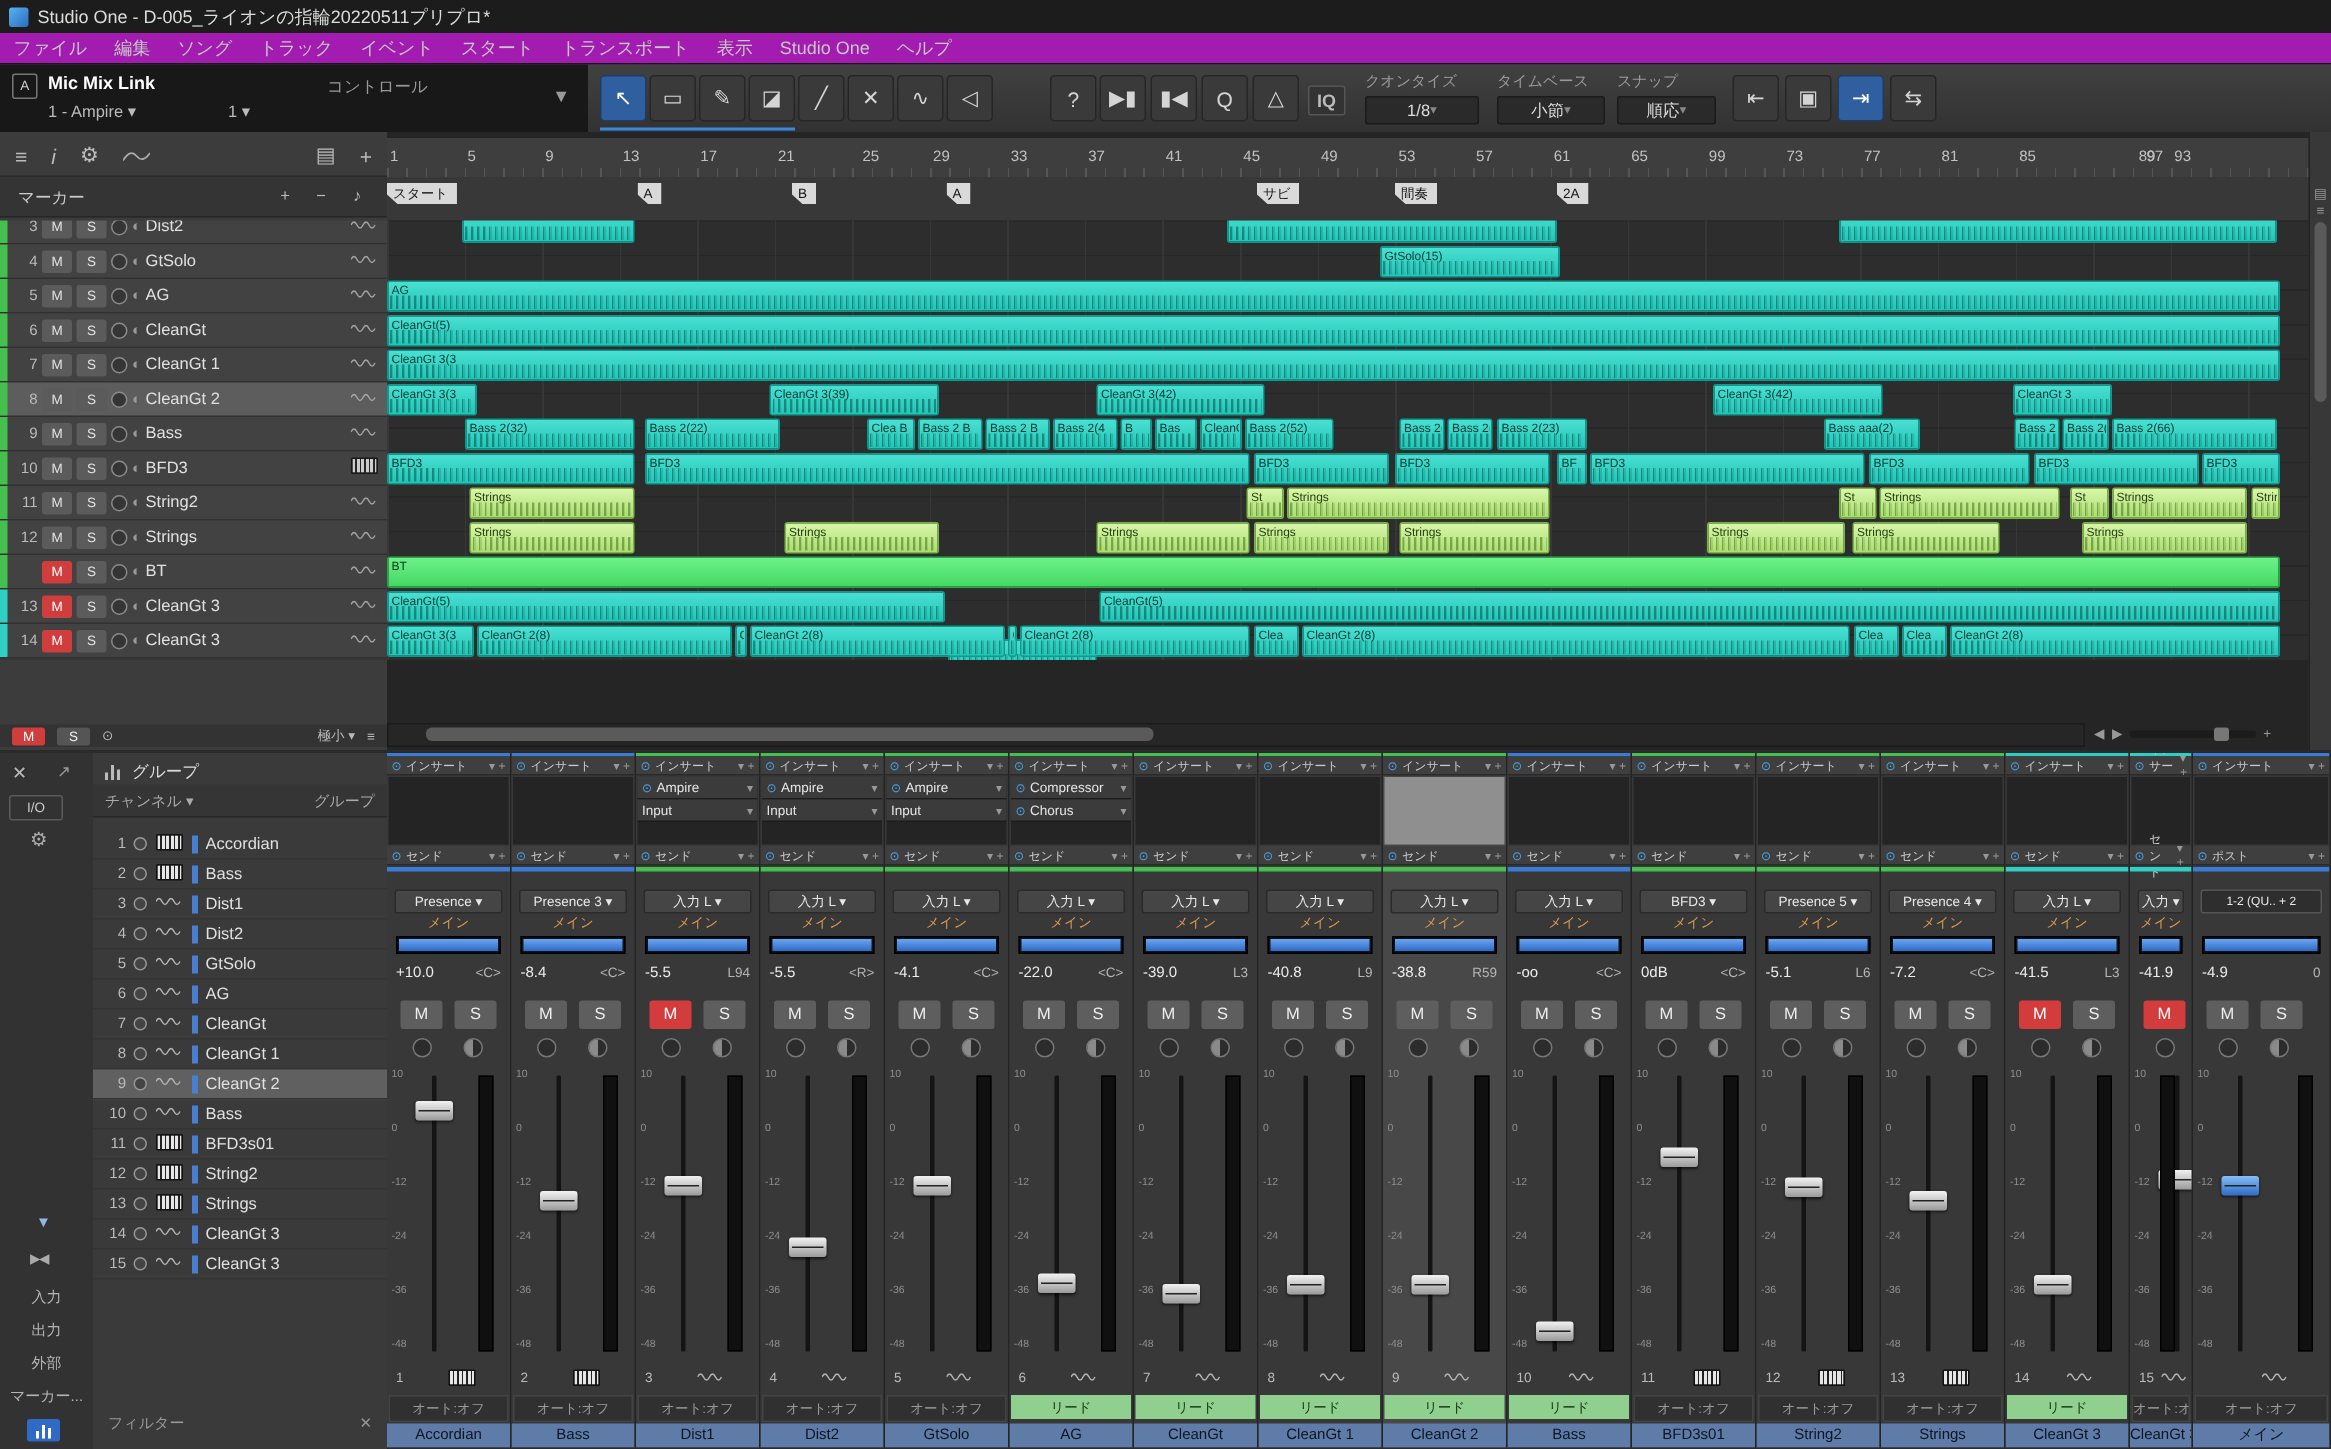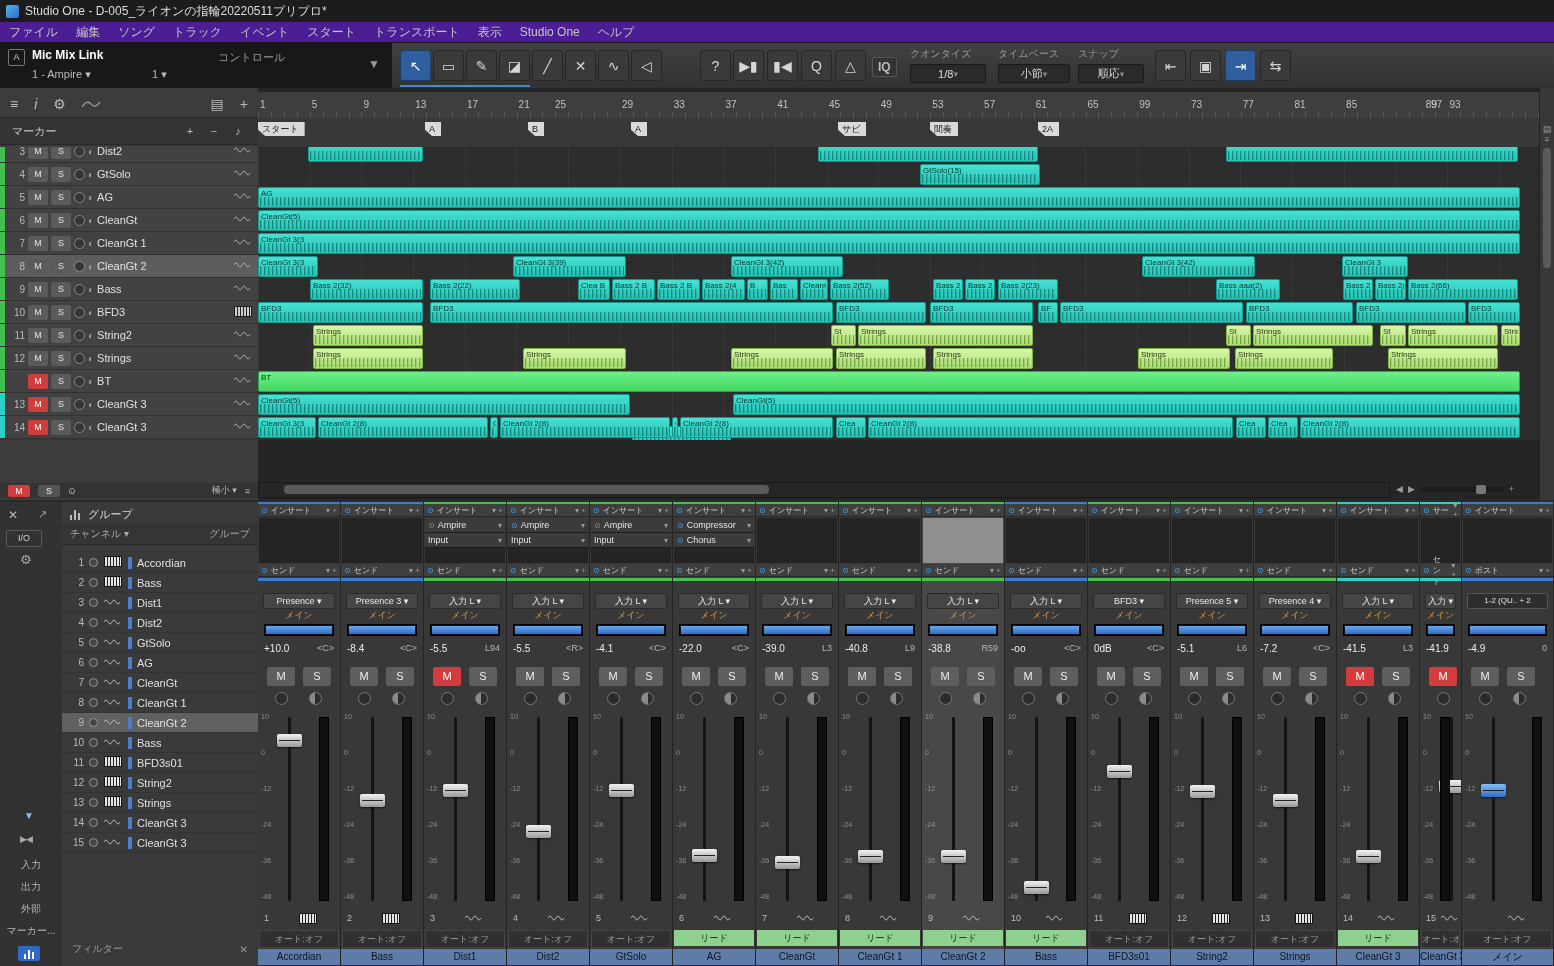--- a/index.html
+++ b/index.html
@@ -2,21 +2,21 @@
 <html><head>
 <meta charset="utf-8">
 <style>
   html,body{margin:0;padding:0}
   body{width:1554px;height:966px;overflow:hidden;background:#2a2a2a;position:relative;
        font-family:"Liberation Sans","DejaVu Sans",sans-serif;color:#ccc;font-size:11px}
   
   #titlebar{position:absolute;left:0;top:0;width:100%;height:22px;background:#1c1c1c;display:flex;
             align-items:center;gap:6px;padding-left:6px;box-sizing:border-box;font-size:12px;color:#ddd}
   .app-icon{width:13px;height:13px;border-radius:2px;background:linear-gradient(135deg,#57b2f0,#2d6cc0)}
-  #menubar{position:absolute;top:22px;left:0;width:100%;height:20px;background:#4c1d95;display:flex;
+  #menubar{position:absolute;top:22px;left:0;width:100%;height:20px;background:#a21caf;display:flex;
            align-items:center;font-size:12px;color:#c6c6c6;border-bottom:1px solid #171717}
   .menu-item{padding:0 9px;cursor:default}
   
   #toolbar{position:absolute;top:43px;left:0;width:100%;height:45px;background:linear-gradient(#414141,#323232);
            border-bottom:1px solid #121212}
   #device-block{position:absolute;left:0;top:0;width:392px;height:45px;background:#181818}
   .dev-icon{position:absolute;left:8px;top:6px;width:15px;height:15px;border:1px solid #777;color:#ccc;
             font-size:9px;text-align:center;line-height:15px;border-radius:2px}
   .dev-name{position:absolute;left:32px;top:5px;font-size:12px;font-weight:bold;color:#fff}
   .dev-ctl{position:absolute;left:218px;top:7px;font-size:11px;color:#999}
@@ -442,21 +442,21 @@
     </div>
   </div>
   <div id="timeline">
     <div id="ruler">
         <div class="ruler-num" style="left: 2px;">1</div>
         <div class="ruler-num" style="left: 53.72px;">5</div>
         <div class="ruler-num" style="left: 105.44px;">9</div>
         <div class="ruler-num" style="left: 157.16px;">13</div>
         <div class="ruler-num" style="left: 208.88px;">17</div>
         <div class="ruler-num" style="left: 260.6px;">21</div>
-        <div class="ruler-num" style="left: 297px;">25</div>
+        <div class="ruler-num" style="left: 317px;">25</div>
         <div class="ruler-num" style="left: 364.04px;">29</div>
         <div class="ruler-num" style="left: 415.76px;">33</div>
         <div class="ruler-num" style="left: 467.48px;">37</div>
         <div class="ruler-num" style="left: 519.2px;">41</div>
         <div class="ruler-num" style="left: 570.92px;">45</div>
         <div class="ruler-num" style="left: 622.64px;">49</div>
         <div class="ruler-num" style="left: 674.36px;">53</div>
         <div class="ruler-num" style="left: 726.08px;">57</div>
         <div class="ruler-num" style="left: 777.8px;">61</div>
         <div class="ruler-num" style="left: 829.52px;">65</div>

